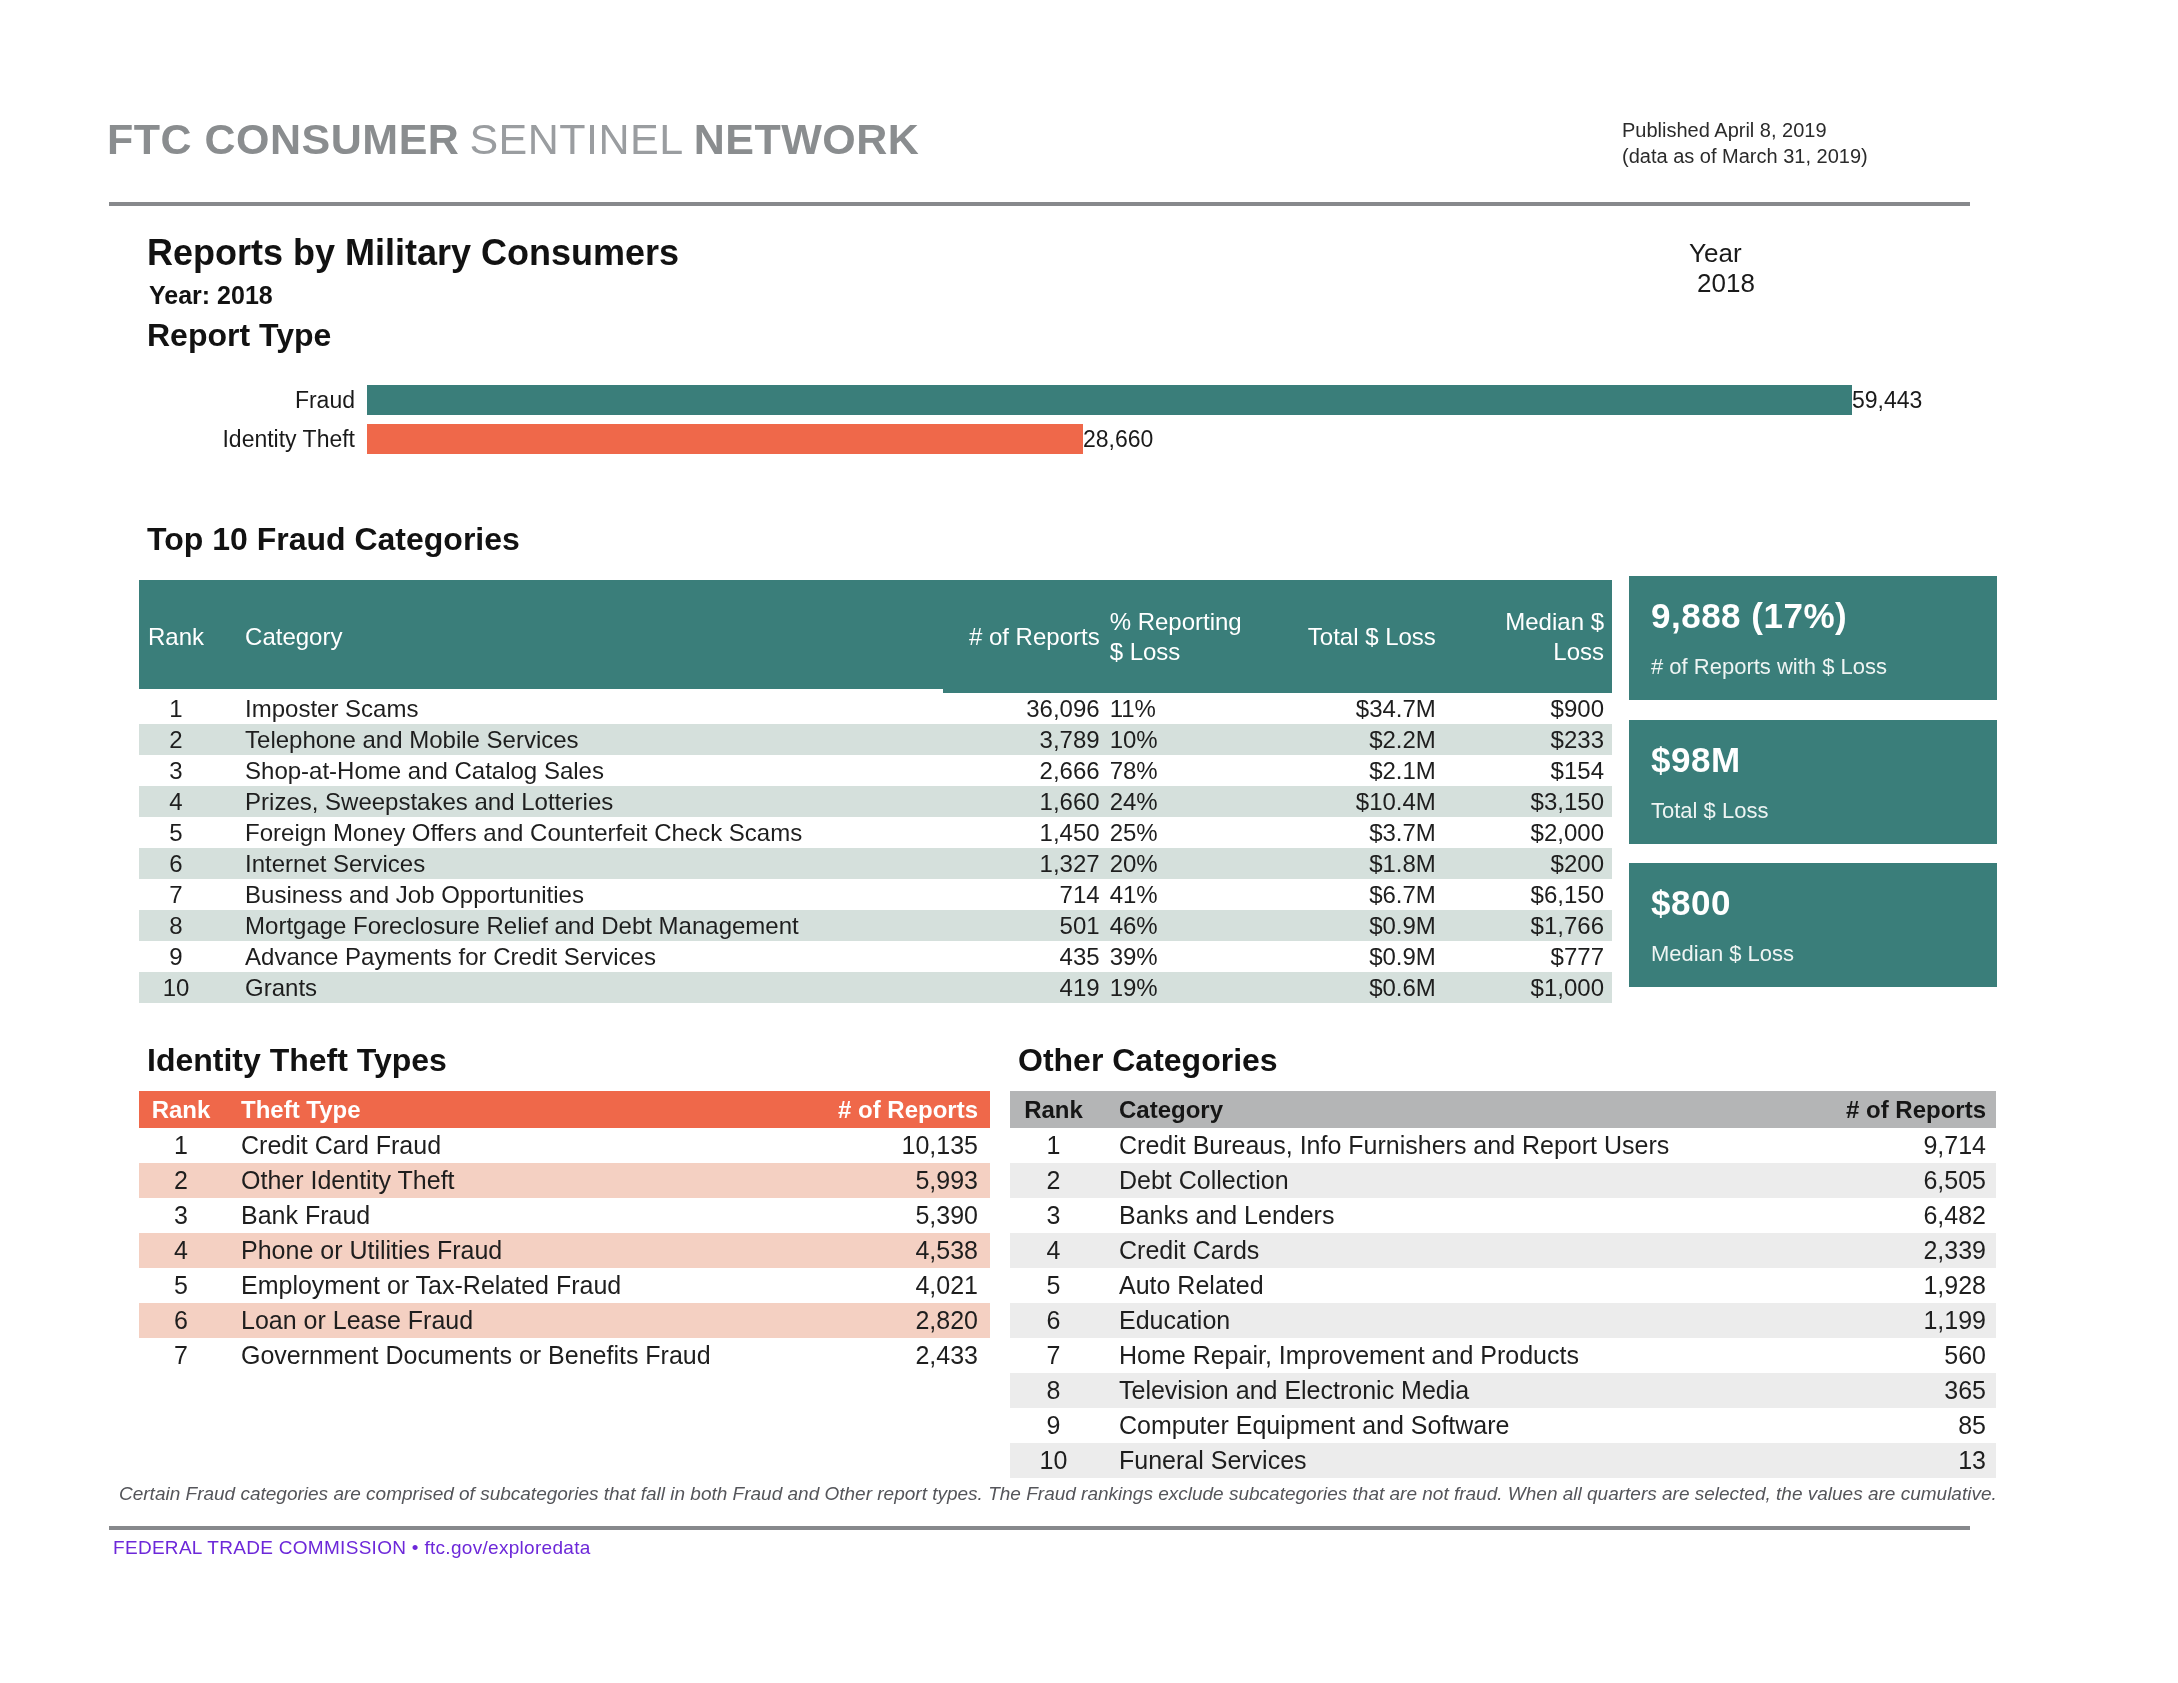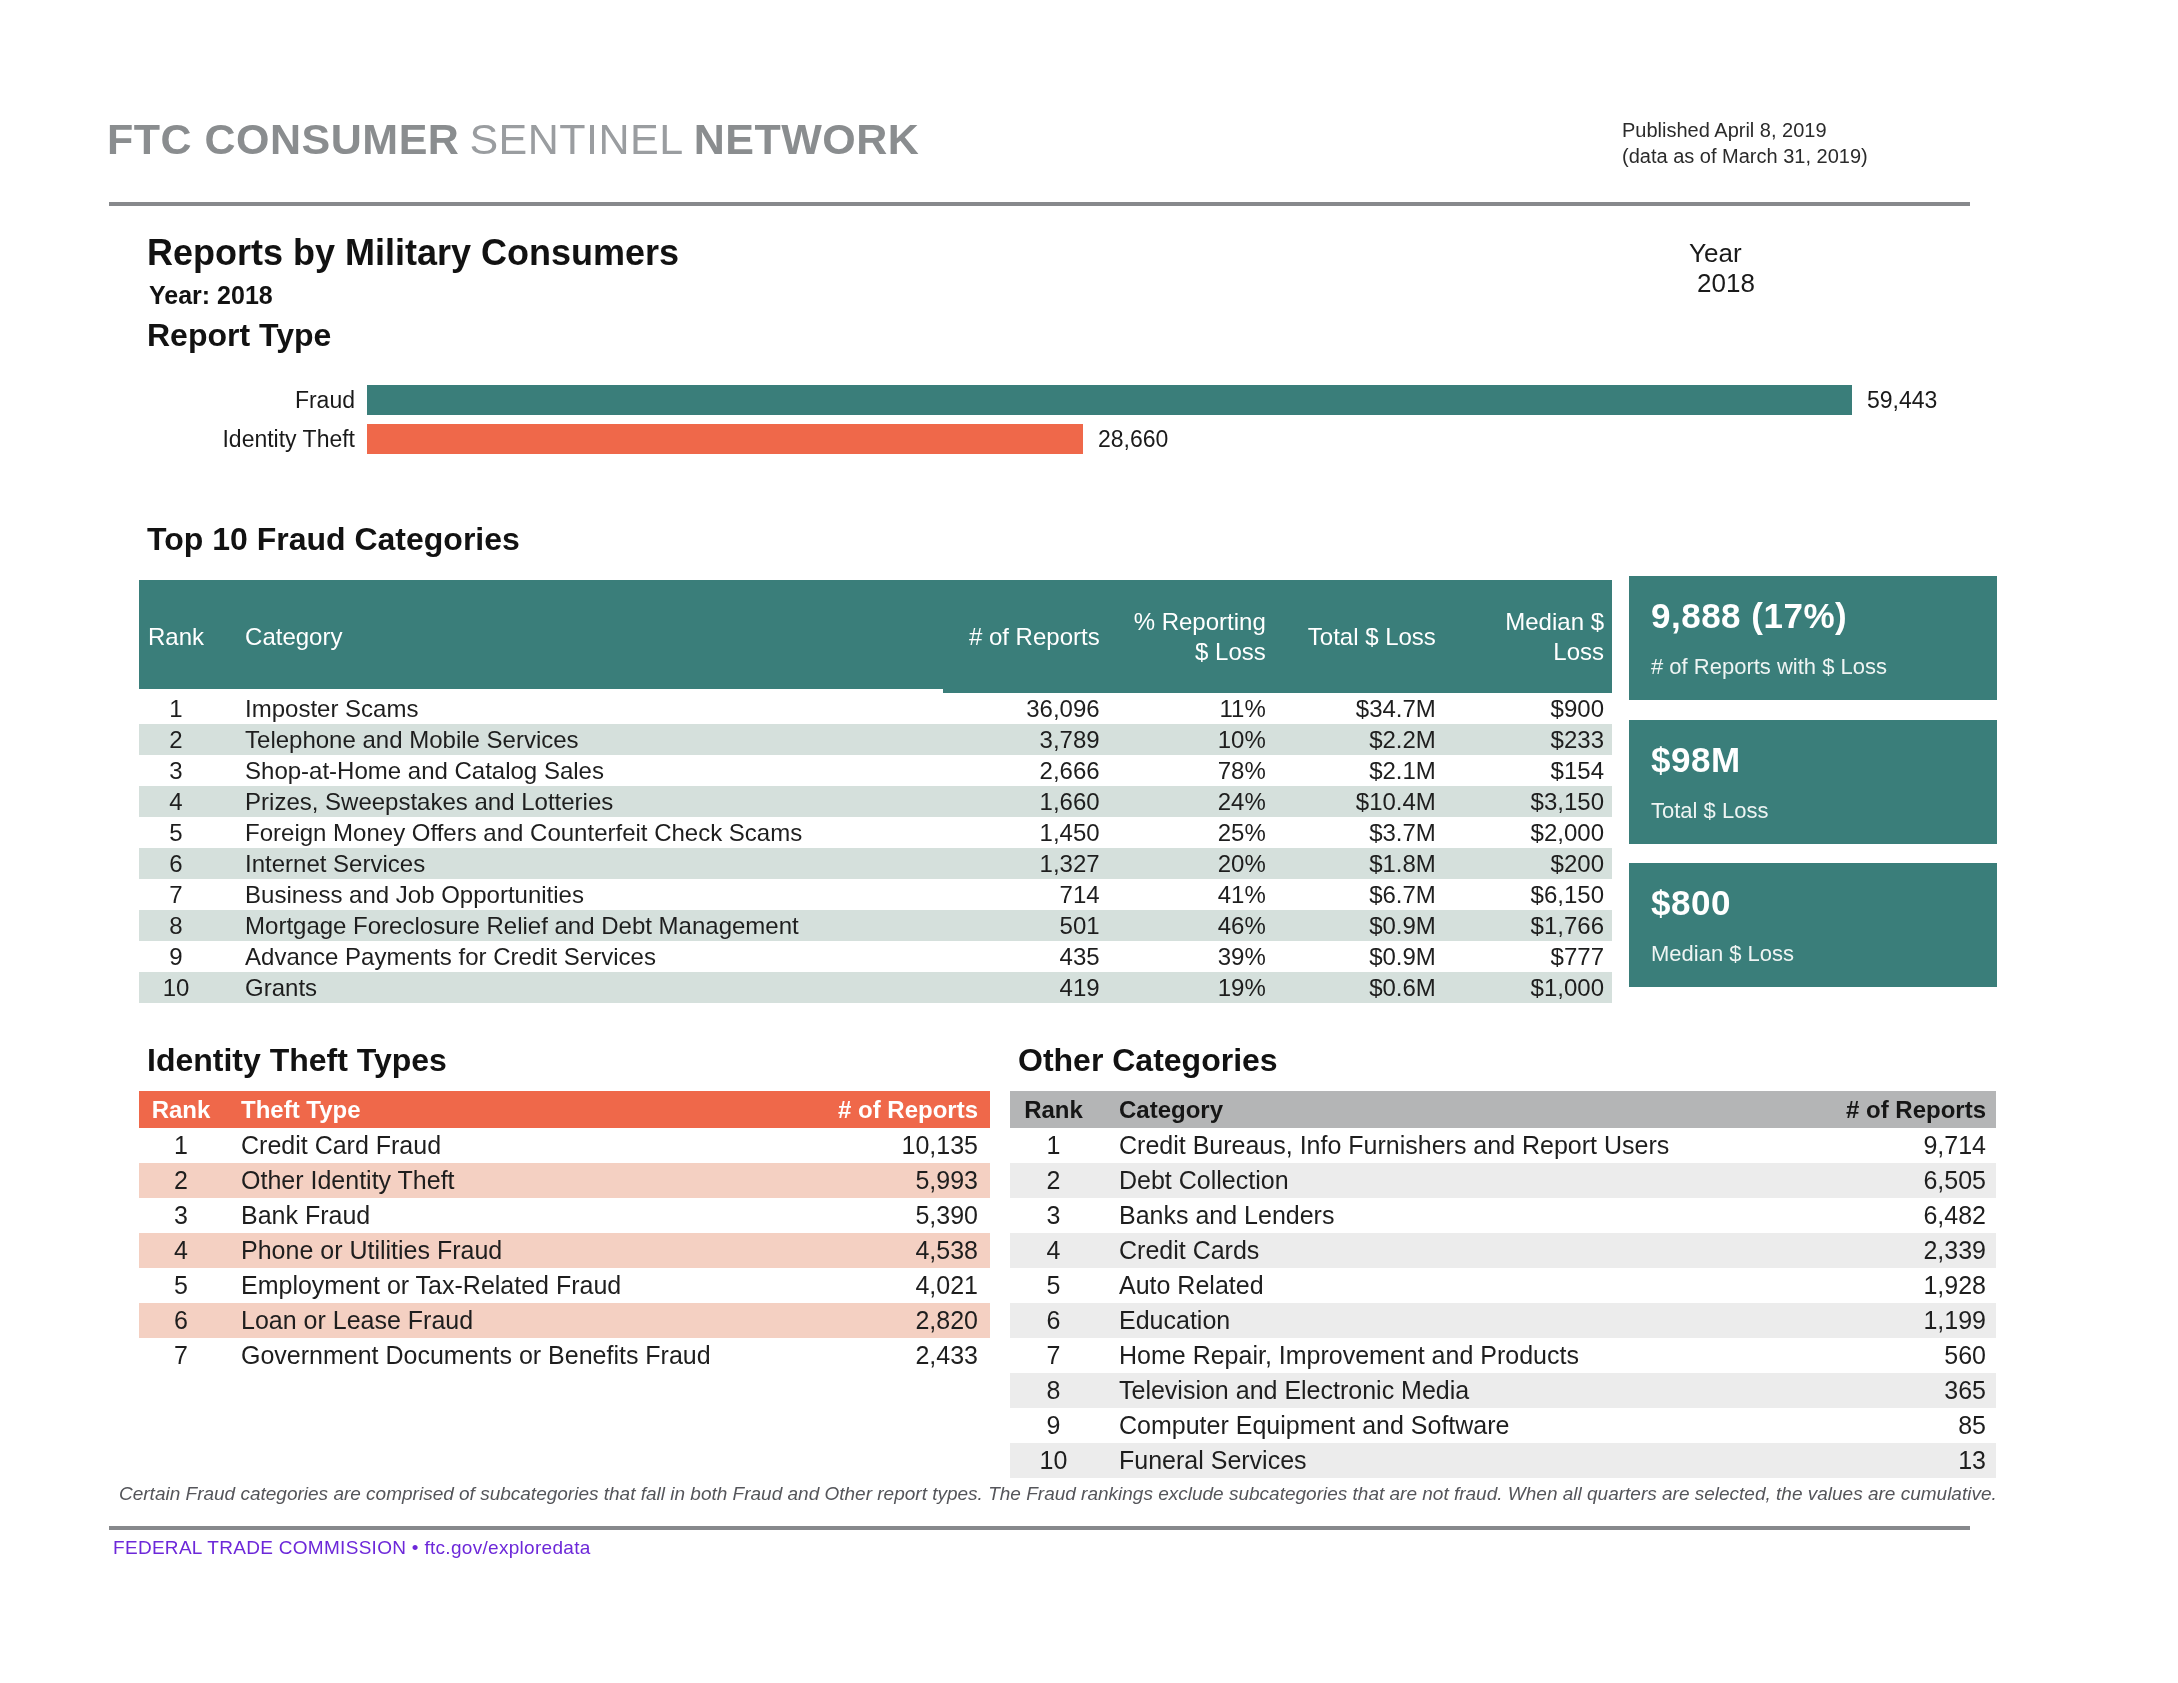--- a/index.html
+++ b/index.html
@@ -26,35 +26,35 @@
   .h-report-type{left:147px;top:317px}
   .h-fraud{left:147px;top:521px}
   .h-identity{left:147px;top:1042px}
   .h-other{left:1018px;top:1042px}
 
   
   .bar-chart{position:absolute;left:147px;top:385px}
   .bar-row{display:flex;align-items:center;height:30px;margin-bottom:9px}
   .bar-label{width:220px;text-align:right;padding-right:12px;font-size:23px;flex:none;color:#1a1a1a}
   .bar{height:30px;flex:none}
-  .bar-value{font-size:23px;padding-left:15px;color:#1a1a1a}
+  .bar-value{font-size:23px;color:#1a1a1a}
 
   
   .tablewrap{position:absolute}
   table{border-collapse:collapse;table-layout:fixed;width:100%}
   td{overflow:hidden;white-space:nowrap}
 
   
   #fraud-wrap{left:139px;top:580px;width:1473px}
   #fraud-table thead td{background:#3a7e7a;color:#fff;font-size:24px;font-weight:400;height:113px;vertical-align:middle;white-space:pre-line;line-height:30px}
   #fraud-table tbody td{height:31px;font-size:24px}
   #fraud-table .c0{width:74px;text-align:center}
   #fraud-table .c1{width:648px;text-align:left;padding-left:32px}
   #fraud-table .c2{width:248px;text-align:right;padding-right:10px}
-  #fraud-table .c3{width:164px;text-align:right;padding-right:8px}
+  #fraud-table .c3{width:164px;text-align:left;padding-right:8px}
   #fraud-table .c4{width:170px;text-align:right;padding-right:8px}
   #fraud-table .c5{width:168px;text-align:right;padding-right:8px}
   #fraud-table tbody tr.alt{background:#d5e0dc}
   .head-underline{position:absolute;left:0;top:109px;width:804px;height:4px;background:#fff}
 
   
   .stat-box{position:absolute;left:1629px;width:368px;height:124px;background:#3a7e7a;color:#fff;padding:20px 22px}
   .sb1{top:576px}.sb2{top:720px}.sb3{top:863px}
   .stat-value{font-size:35px;font-weight:700;letter-spacing:0.5px}
   .stat-label{font-size:22px;font-weight:400;margin-top:18px;color:#eef4f3}

